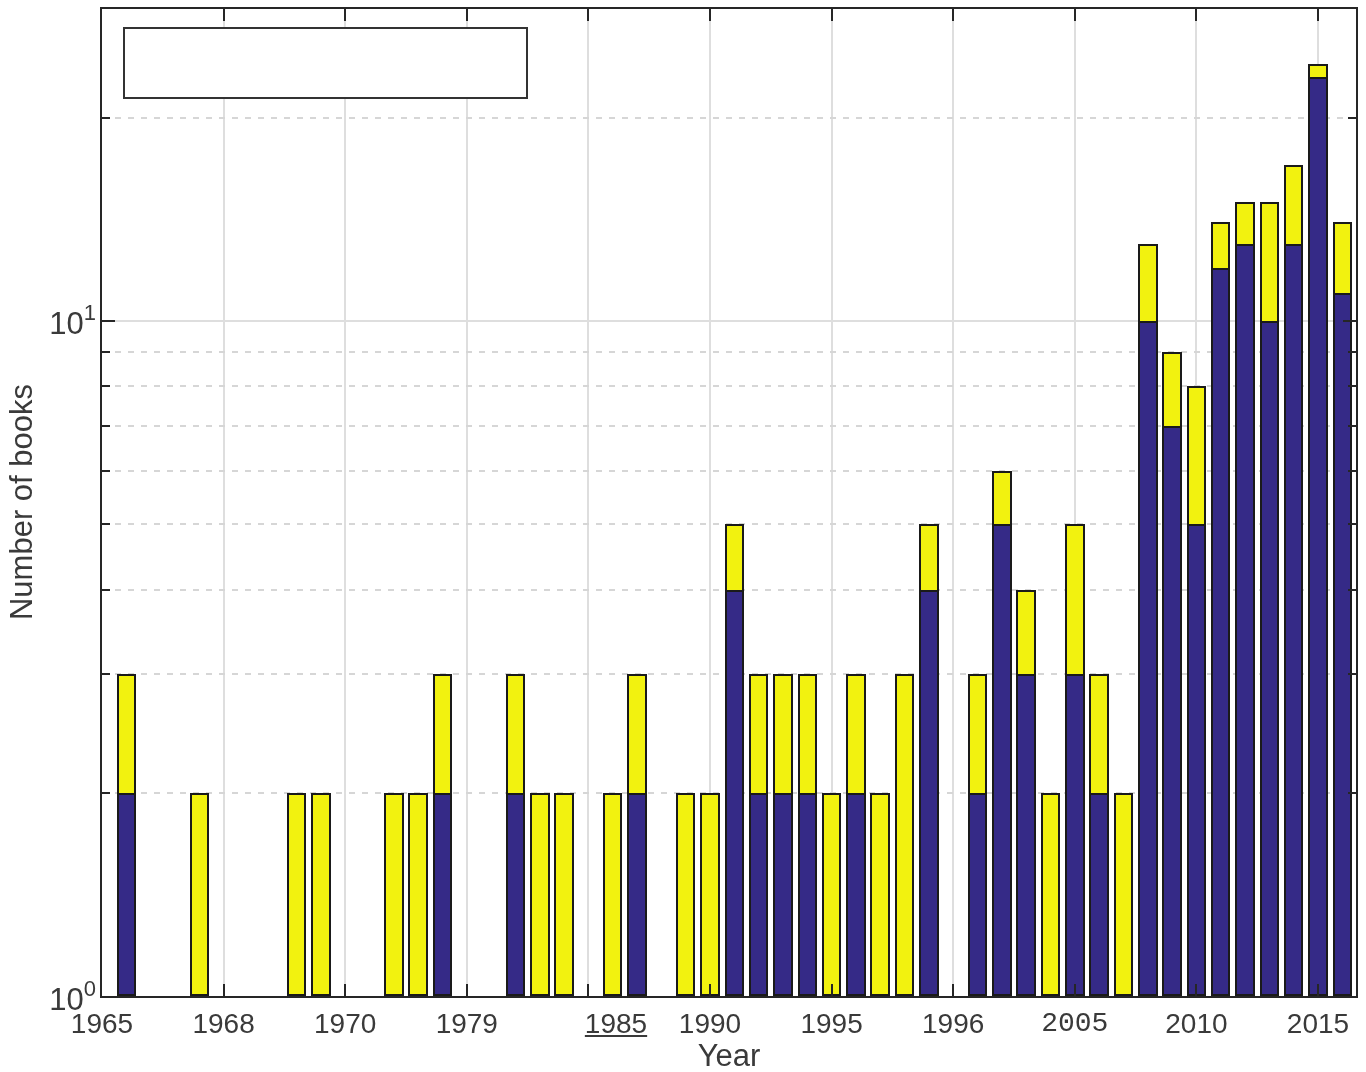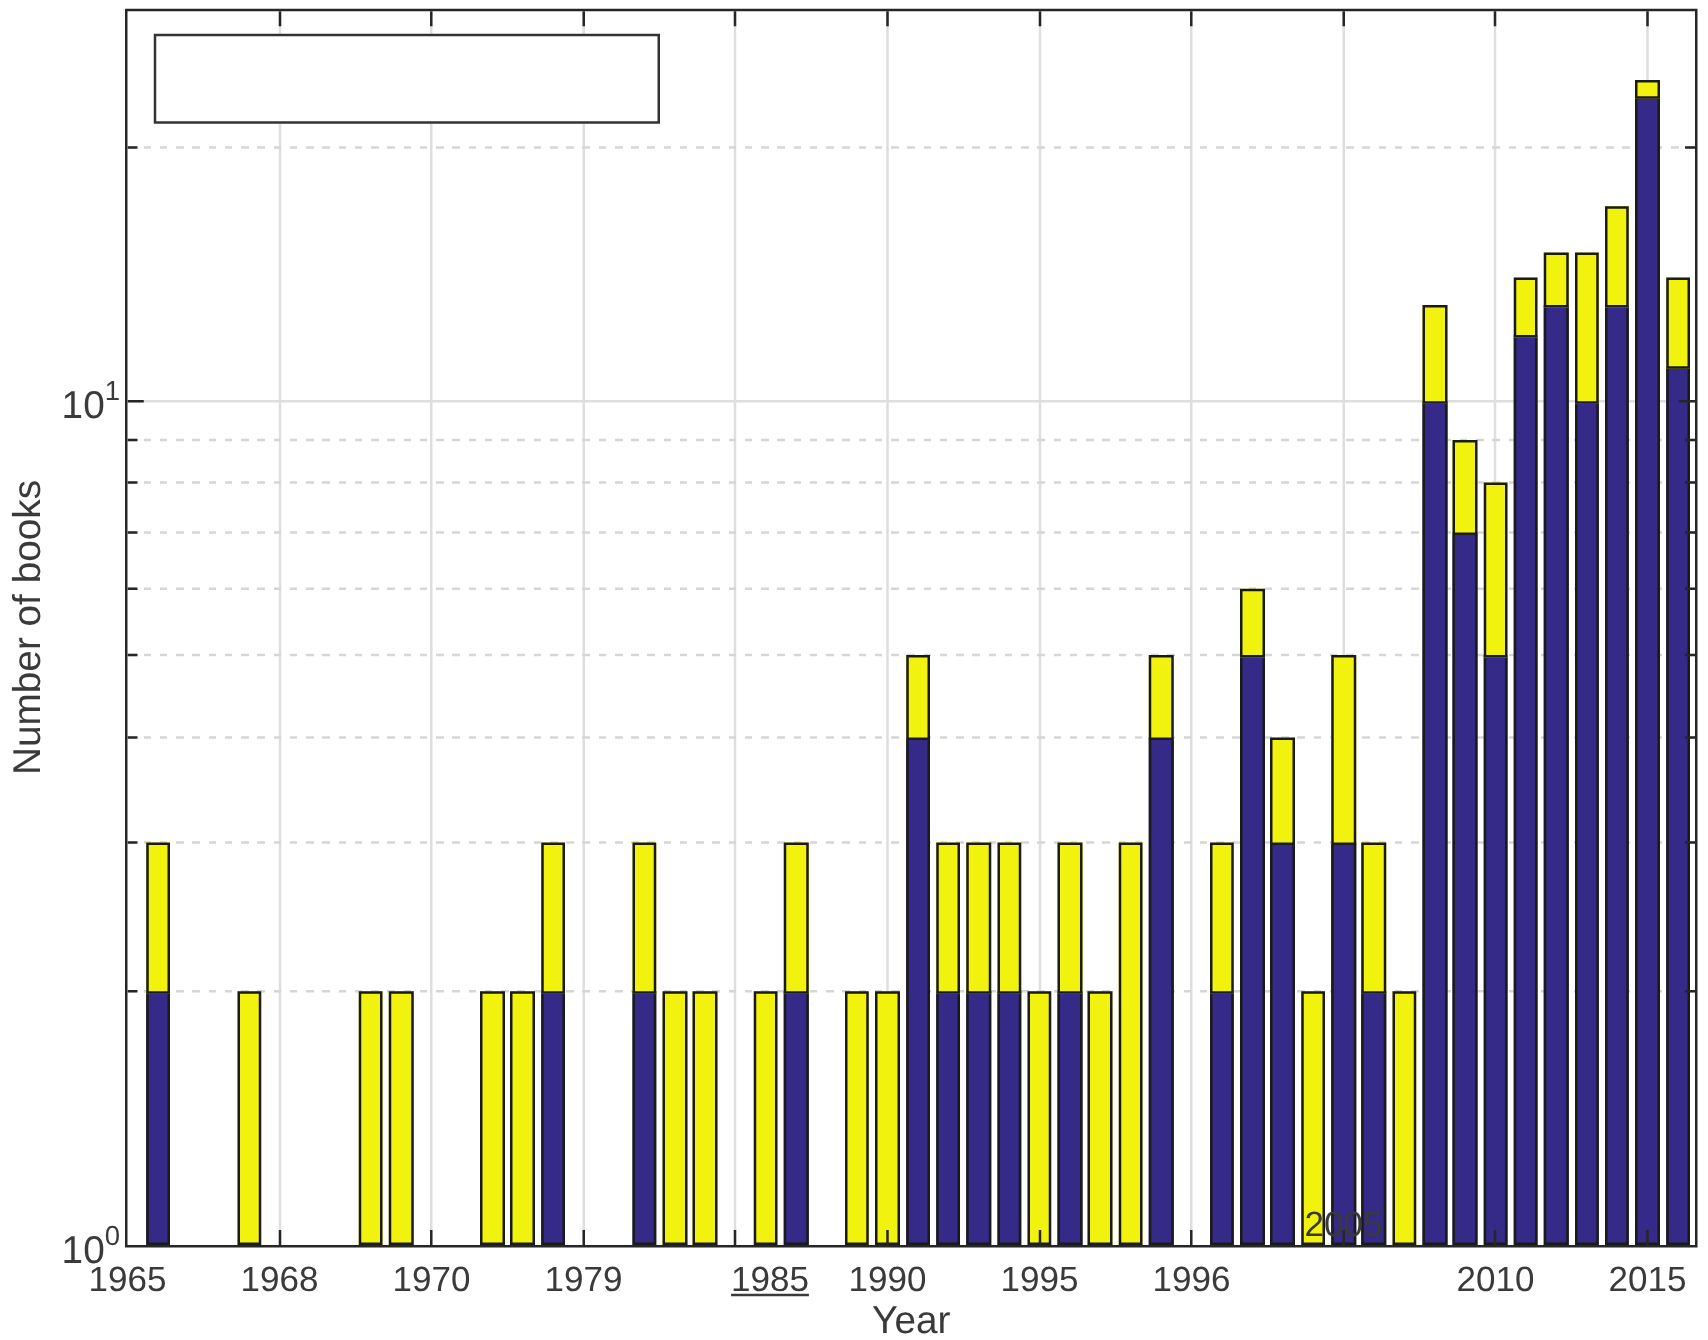--- a/index.html
+++ b/index.html
@@ -174,17 +174,17 @@
 
   <div id="xticklabels">
       <div class="xticklabel" style="left: 102px; top: 1008px;">1965</div>
       <div class="xticklabel" style="left: 223.6px; top: 1008px;">1968</div>
       <div class="xticklabel" style="left: 345.2px; top: 1008px;">1970</div>
       <div class="xticklabel" style="left: 466.8px; top: 1008px;">1979</div>
       <div class="xticklabel" style="left: 616px; top: 1008px; text-decoration: underline;">1985</div>
       <div class="xticklabel" style="left: 710px; top: 1008px;">1990</div>
       <div class="xticklabel" style="left: 831.6px; top: 1008px;">1995</div>
       <div class="xticklabel" style="left: 953.2px; top: 1008px;">1996</div>
-      <div class="xticklabel" style="left: 1074.8px; top: 964px;">2005</div>
+      <div class="xticklabel" style="left: 1074.8px; top: 1008px; font-family: Liberation Mono, monospace;">2005</div>
       <div class="xticklabel" style="left: 1196.4px; top: 1008px;">2010</div>
       <div class="xticklabel" style="left: 1318px; top: 1008px;">2015</div>
     </div>
 </div>
 
 </body></html>

